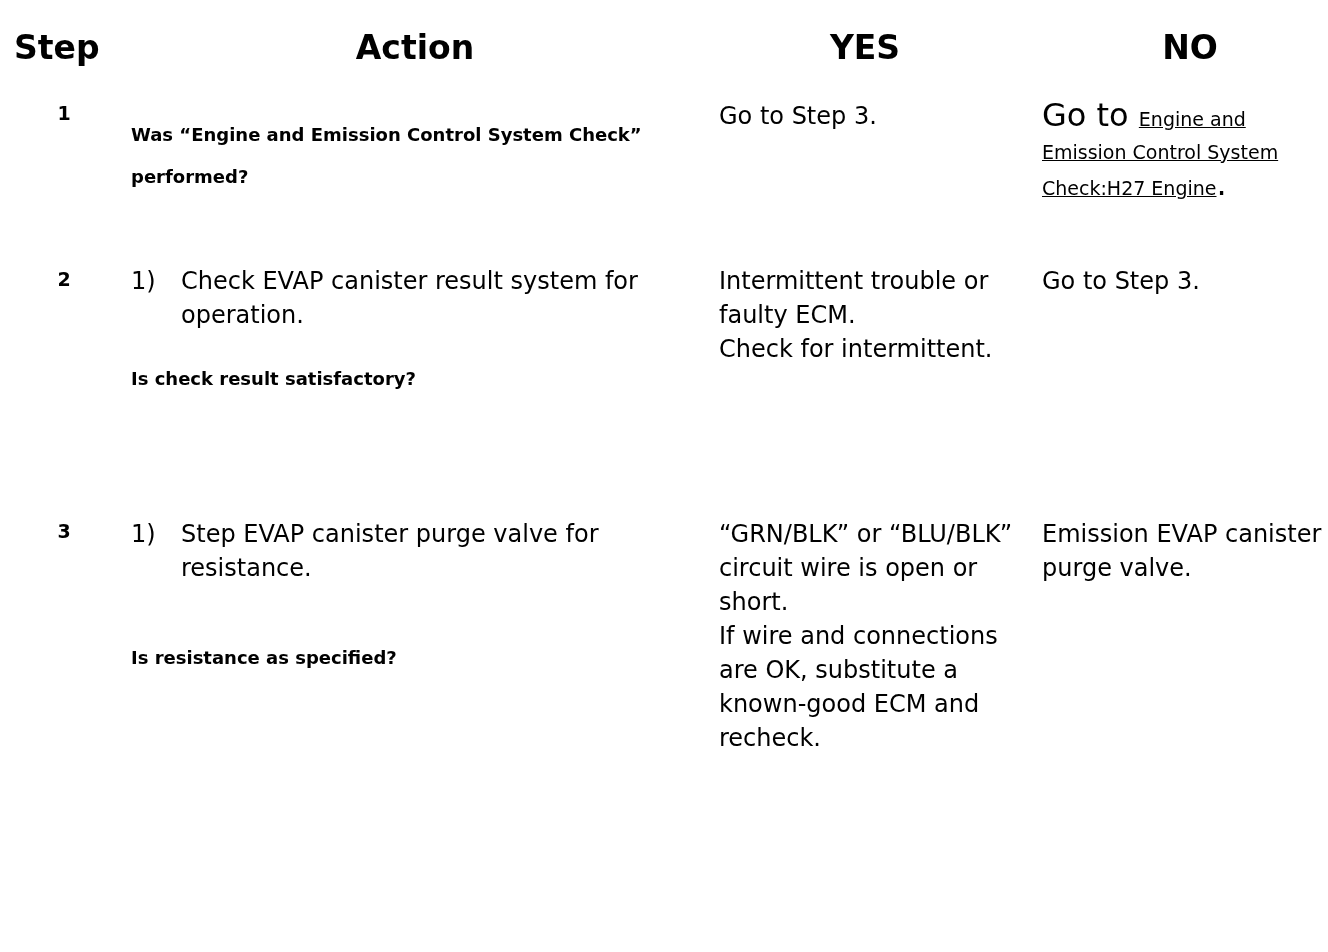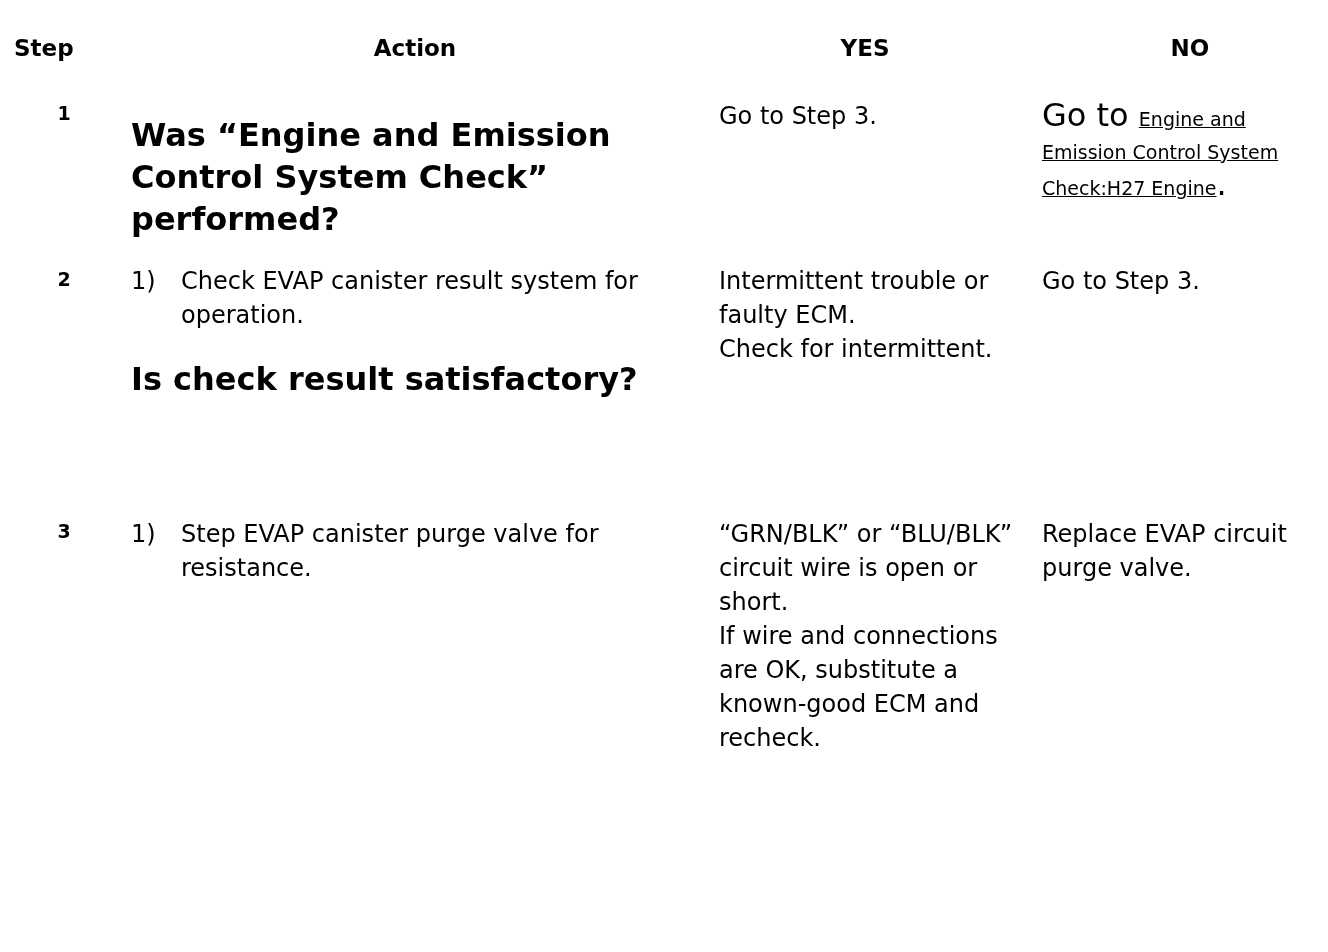--- a/index.html
+++ b/index.html
@@ -27,21 +27,21 @@
   .thead {
     position: absolute;
     top: 28px;
     left: 0;
     width: 1328px;
     height: 52px;
   }
   .th {
     position: absolute;
     font-weight: bold;
-    font-size: 23px;
+    font-size: 33px;
     line-height: 40px;
     white-space: nowrap;
   }
   .th-step   { left: 14px;  top: 0; }
   .th-action { left: 215px; top: 0; width: 400px; text-align: center; }
   .th-yes    { left: 720px; top: 0; width: 290px; text-align: center; }
   .th-no     { left: 1040px;top: 0; width: 300px; text-align: center; }
 
   
   .cell {
@@ -59,21 +59,21 @@
     font-size: 19px;
     line-height: 22px;
   }
 
   .action-col { left: 131px; width: 560px; }
   .yes-col    { left: 719px; width: 300px; }
   .no-col     { left: 1042px;width: 286px; }
 
   .bold-q {
     font-weight: bold;
-    font-size: 32px;
+    font-size: 18px;
     line-height: 42px;
   }
 
   
   .numlist {
     position: relative;
     padding-left: 50px;
   }
   .numlist .marker {
     position: absolute;
@@ -133,20 +133,21 @@
   <div class="cell no-col" style="top:264px;">Go to Step 3.</div>
 
   <div class="step-num" style="top:520px;">3</div>
 
   <div class="cell action-col" style="top:517px;">
     <div class="numlist">
       <span class="marker">1)</span>
       <span>Step EVAP canister purge valve for resistance.</span>
     </div>
     <div class="spacer-md"></div>
+    <div class="bold-q">Is resistance as specified?</div>
   </div>
 
   <div class="cell yes-col" style="top:517px; white-space:pre-line;">“GRN/BLK” or “BLU/BLK” circuit wire is open or short.
 If wire and connections are OK, substitute a known-good ECM and recheck.</div>
 
-  <div class="cell no-col" style="top:517px;">Replace EVAP circuit purge valve.</div>
+  <div class="cell no-col" style="top:517px;">Emission EVAP canister purge valve.</div>
 
 </div>
 
 </body></html>

